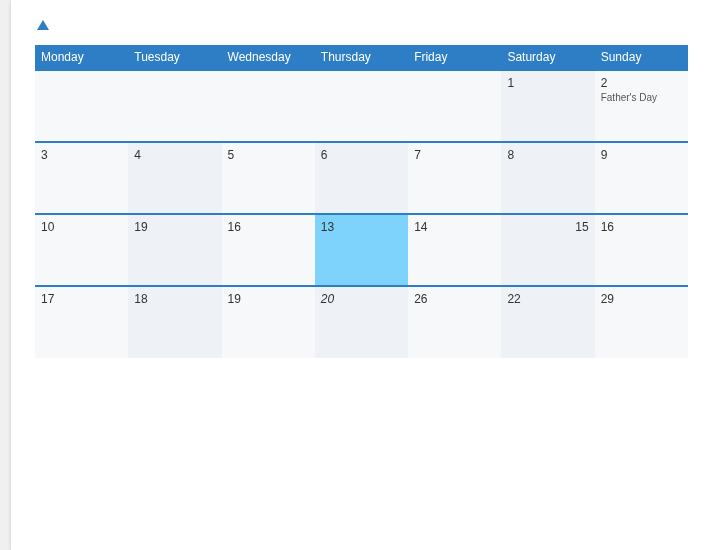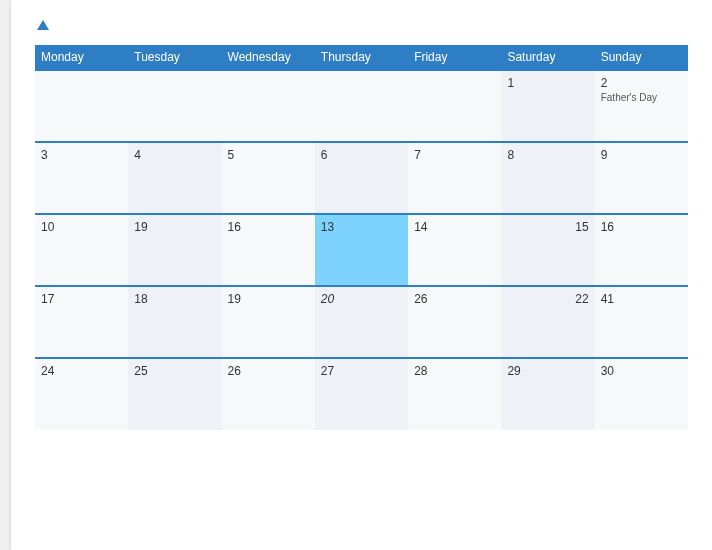--- a/index.html
+++ b/index.html
@@ -234,46 +234,23 @@
           </td>
           <td>
             <div class="day-number">19</div>
           </td>
           <td style="background: rgb(238, 241, 245); font-style: italic;">
             <div class="day-number">20</div>
           </td>
           <td>
             <div class="day-number">26</div>
           </td>
-          <td style="background: rgb(238, 241, 245); text-align: right;">
+          <td style="background: rgb(238, 241, 245);">
             <div class="day-number">22</div>
           </td>
           <td>
-            <div class="day-number">41</div>
-          </td>
-        </tr>
-        <tr>
-          <td>
-            <div class="day-number">24</div>
-          </td>
-          <td style="background: rgb(238, 241, 245);">
-            <div class="day-number">25</div>
-          </td>
-          <td>
-            <div class="day-number">26</div>
-          </td>
-          <td style="background: rgb(238, 241, 245);">
-            <div class="day-number">27</div>
-          </td>
-          <td>
-            <div class="day-number">28</div>
-          </td>
-          <td style="background: rgb(238, 241, 245);">
             <div class="day-number">29</div>
-          </td>
-          <td>
-            <div class="day-number">30</div>
           </td>
         </tr>
       </tbody>
   </table>
 
 </div>
 
 </body></html>

